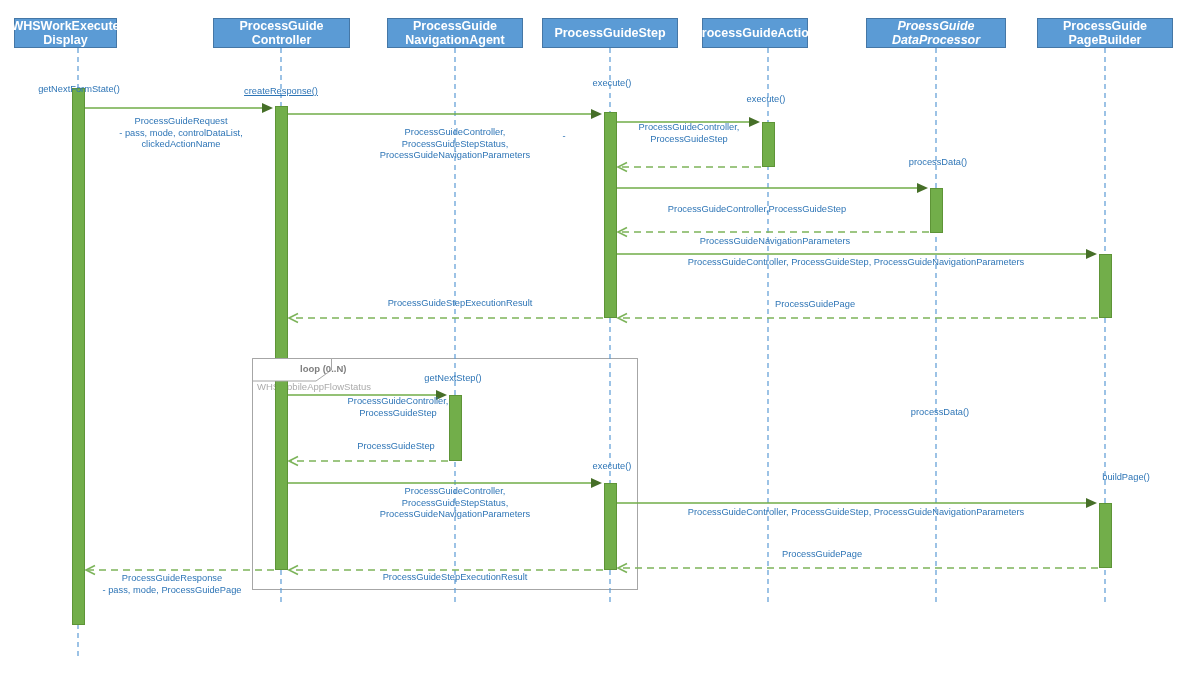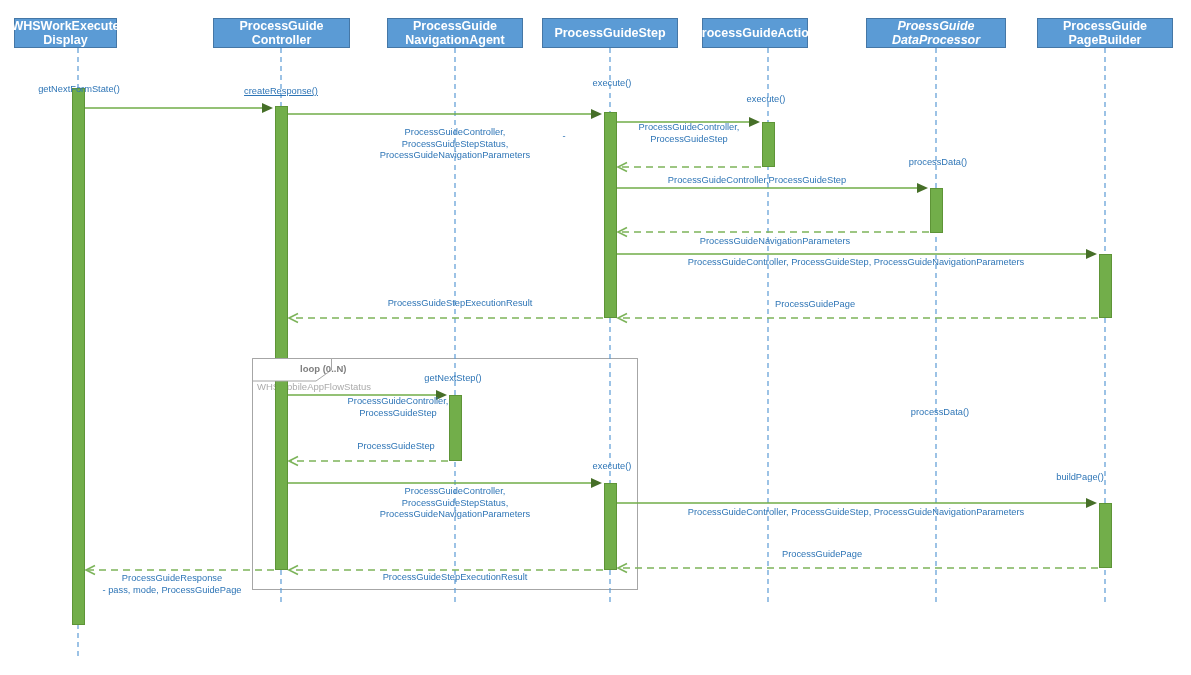--- a/index.html
+++ b/index.html
@@ -154,42 +154,45 @@
     <div class="activation" style="left: 274.5px; top: 106px; height: 464px;"></div>
     <div class="activation" style="left: 603.5px; top: 112px; height: 206px;"></div>
     <div class="activation" style="left: 761.5px; top: 122px; height: 45px;"></div>
     <div class="activation" style="left: 929.5px; top: 188px; height: 45px;"></div>
     <div class="activation" style="left: 1098.5px; top: 254px; height: 64px;"></div>
     <div class="activation" style="left: 448.5px; top: 395px; height: 66px;"></div>
     <div class="activation" style="left: 603.5px; top: 483px; height: 87px;"></div>
     <div class="activation" style="left: 1098.5px; top: 503px; height: 65px;"></div>
     <div class="msg-label" style="left: 79px; top: 62px; margin-top: 22px;">getNextFormState()</div>
     <div class="msg-label" style="left: 281px; top: 86px; text-decoration: underline;">createResponse()</div>
+    <div class="msg-label" style="left: 181px; top: 116px;">ProcessGuideRequest
+- pass, mode, controlDataList,
+clickedActionName</div>
     <div class="msg-label" style="left: 612px; top: 78px;">execute()</div>
     <div class="msg-label" style="left: 455px; top: 127px;">ProcessGuideController,
 ProcessGuideStepStatus,
 ProcessGuideNavigationParameters</div>
     <div class="msg-label" style="left: 564px; top: 131px;">-</div>
     <div class="msg-label" style="left: 766px; top: 94px;">execute()</div>
     <div class="msg-label" style="left: 689px; top: 122px;">ProcessGuideController,
 ProcessGuideStep</div>
     <div class="msg-label" style="left: 938px; top: 157px;">processData()</div>
-    <div class="msg-label" style="left: 757px; top: 175px;">ProcessGuideController,ProcessGuideStep</div>
+    <div class="msg-label" style="left: 757px; top: 204px;">ProcessGuideController,ProcessGuideStep</div>
     <div class="msg-label" style="left: 775px; top: 236px;">ProcessGuideNavigationParameters</div>
     <div class="msg-label" style="left: 856px; top: 257px;">ProcessGuideController, ProcessGuideStep, ProcessGuideNavigationParameters</div>
     <div class="msg-label" style="left: 460px; top: 298px;">ProcessGuideStepExecutionResult</div>
     <div class="msg-label" style="left: 815px; top: 299px;">ProcessGuidePage</div>
     <div class="msg-label" style="left: 453px; top: 373px;">getNextStep()</div>
     <div class="msg-label" style="left: 398px; top: 396px;">ProcessGuideController,
 ProcessGuideStep</div>
     <div class="msg-label" style="left: 396px; top: 441px;">ProcessGuideStep</div>
     <div class="msg-label" style="left: 612px; top: 461px;">execute()</div>
     <div class="msg-label" style="left: 455px; top: 486px;">ProcessGuideController,
 ProcessGuideStepStatus,
 ProcessGuideNavigationParameters</div>
     <div class="msg-label" style="left: 940px; top: 407px;">processData()</div>
-    <div class="msg-label" style="left: 1066px; top: 472px; padding-left: 28px;">buildPage()</div>
+    <div class="msg-label" style="left: 1112px; top: 472px; padding-left: 28px;">buildPage()</div>
     <div class="msg-label" style="left: 856px; top: 507px;">ProcessGuideController, ProcessGuideStep, ProcessGuideNavigationParameters</div>
     <div class="msg-label" style="left: 822px; top: 549px;">ProcessGuidePage</div>
     <div class="msg-label" style="left: 455px; top: 572px;">ProcessGuideStepExecutionResult</div>
     <div class="msg-label" style="left: 172px; top: 573px; text-align: center;">ProcessGuideResponse
 - pass, mode, ProcessGuidePage</div>
   </div>
 
 </body></html>

